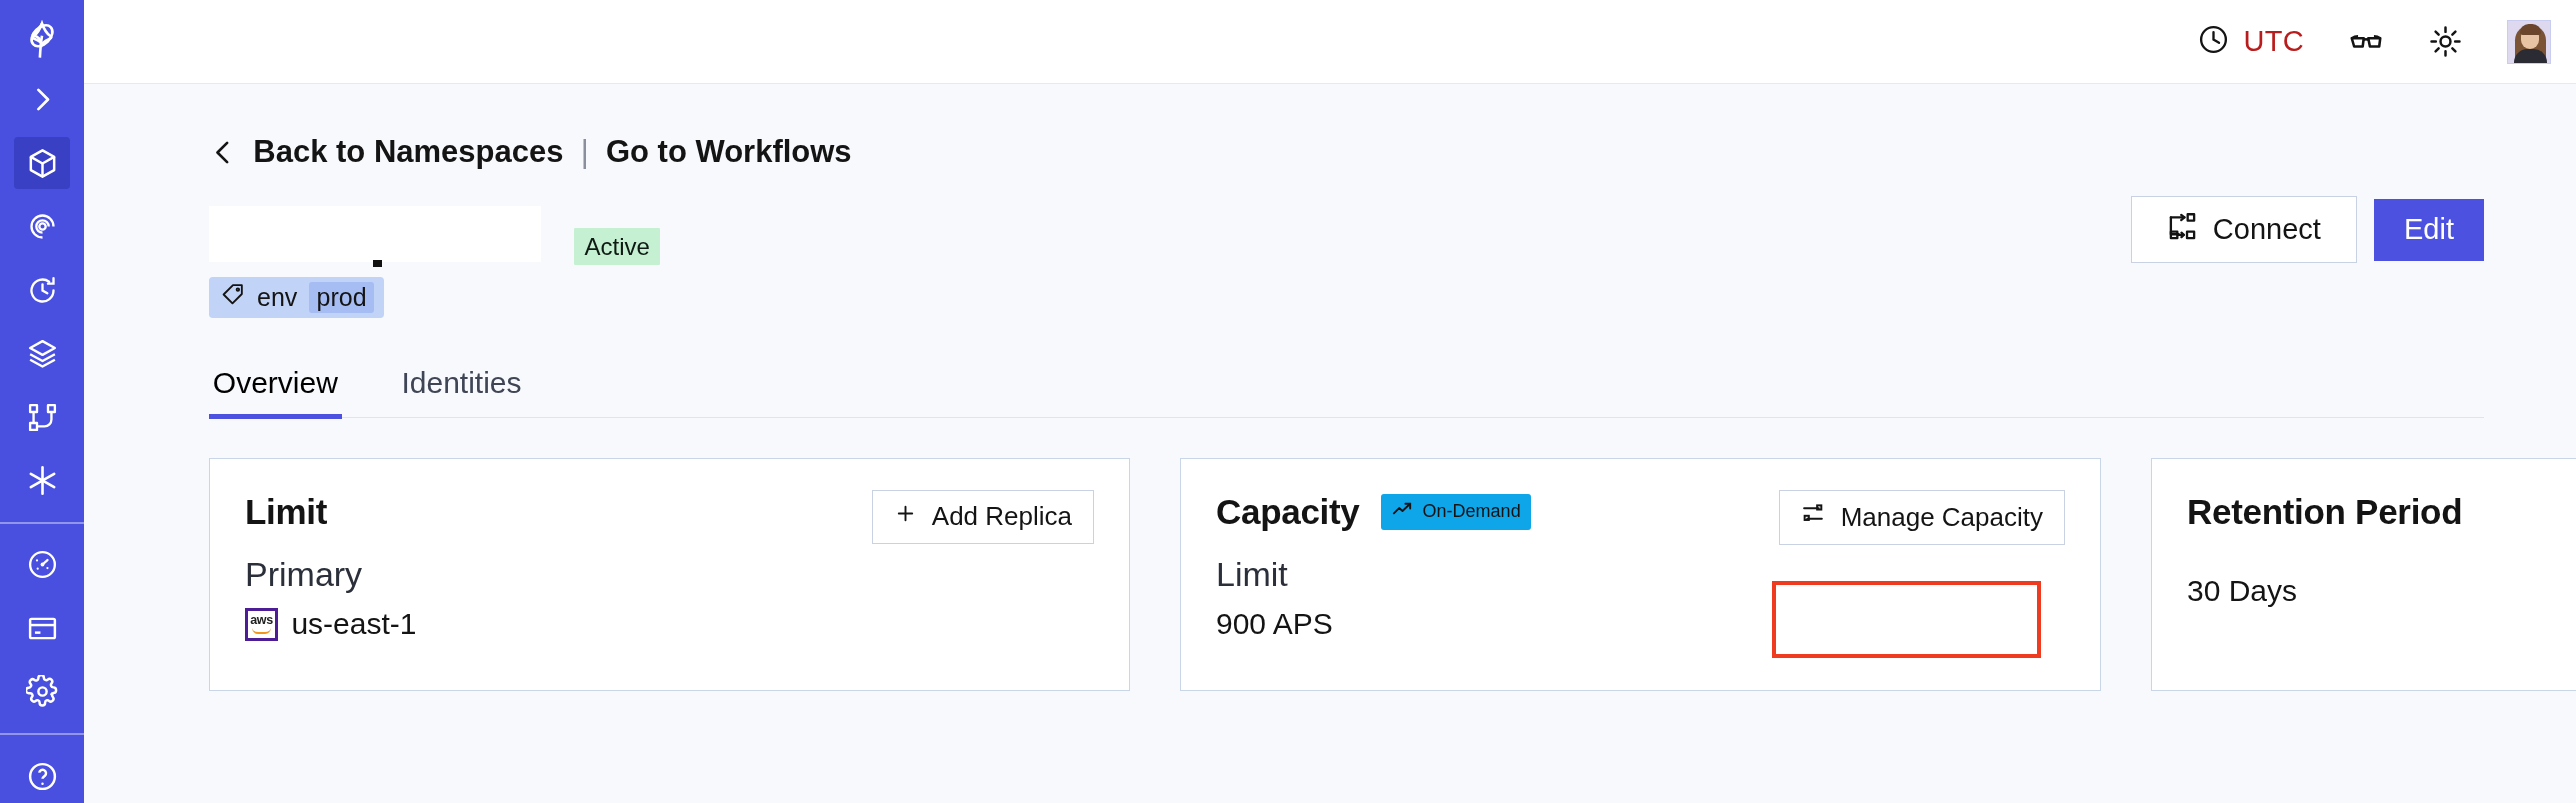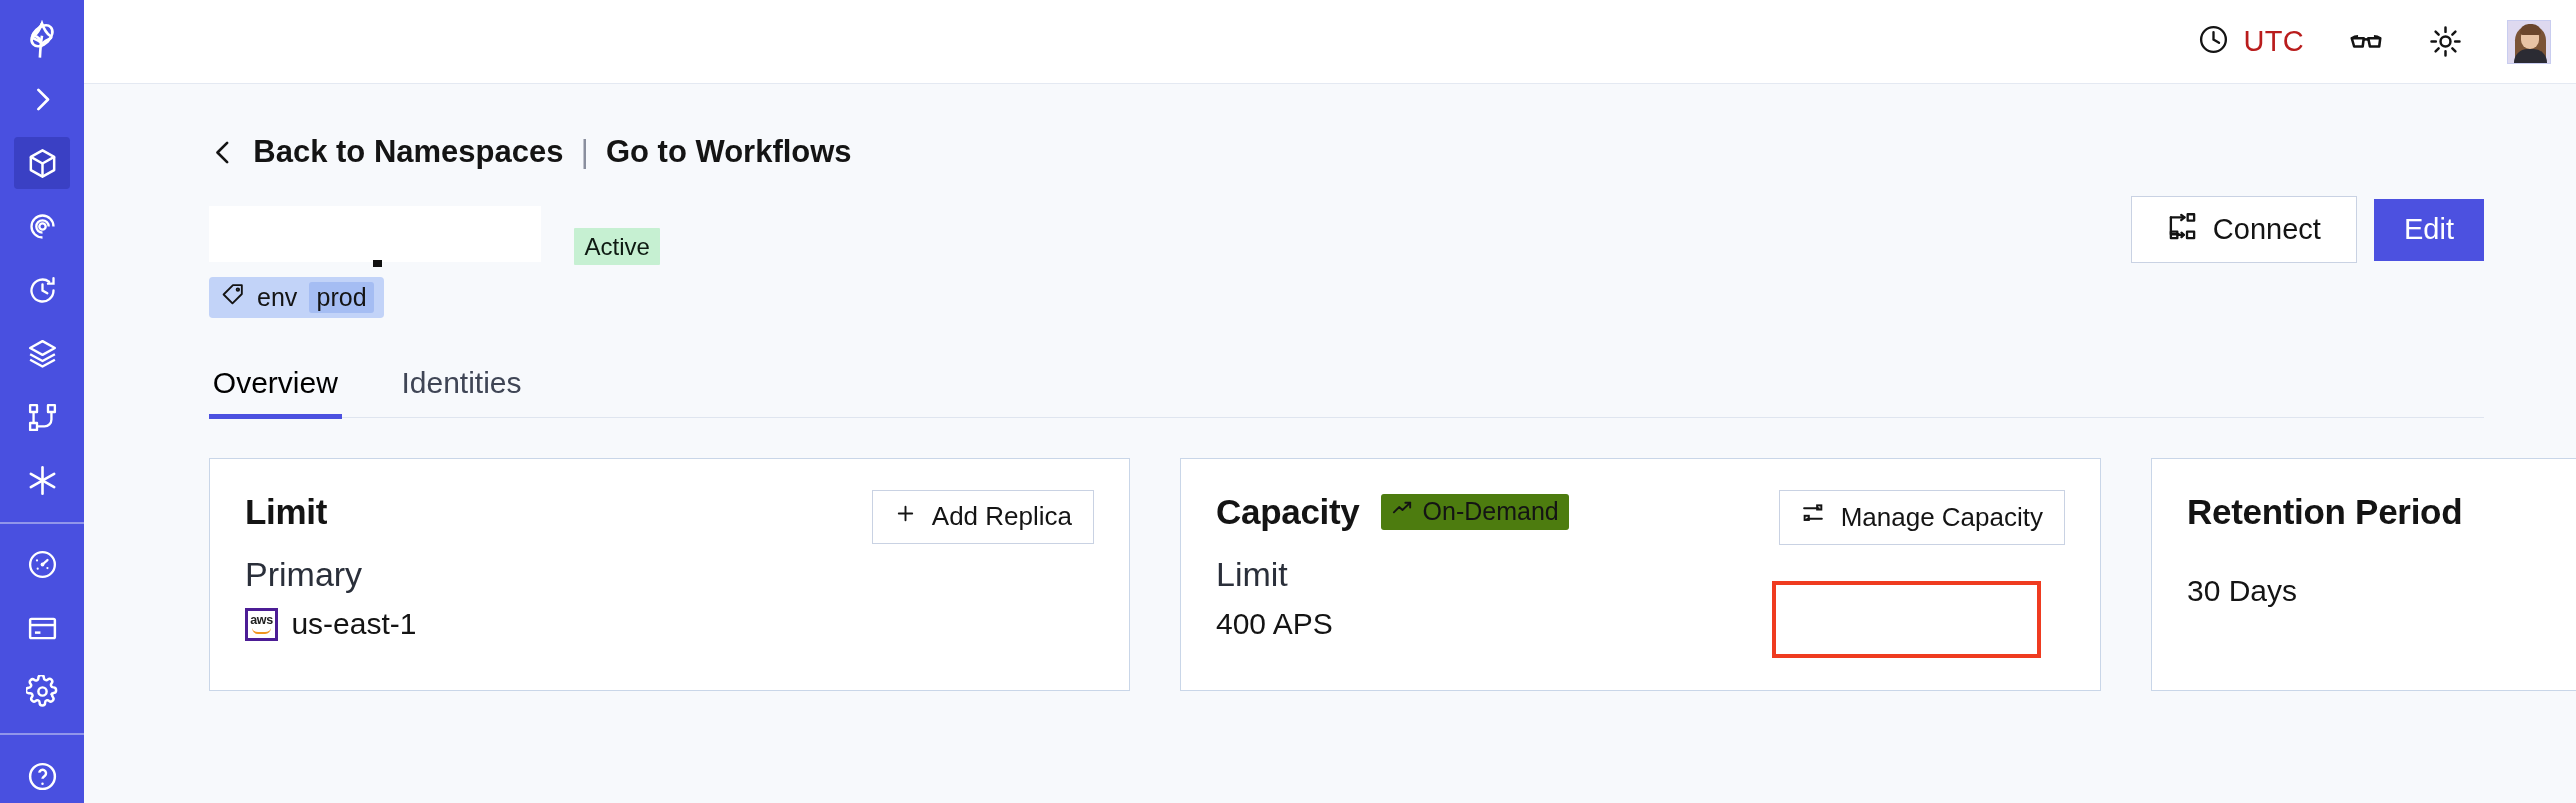--- a/index.html
+++ b/index.html
@@ -131,21 +131,21 @@
     background: #fff; border: 1.9px solid #c9d6e8;
     flex: 0 0 auto; padding: 33px 35px 0 35px; position: relative;
     height: 233px;
   }
   .card-region   { width: 921px; }
   .card-capacity { width: 921px; }
   .card-retention{ width: 441px; }
   .card-head { display: flex; align-items: center; gap: 21px; }
   .card-title { font-size: 35px; color: #141414; font-weight: 600; letter-spacing:-0.3px; }
   .badge-ondemand {
-    background: #4d7c0f; color: #141414; font-size: 25px;
+    background: #0ea5e9; color: #141414; font-size: 18px;
     padding: 3.8px 10.5px; border-radius: 2.9px;
     display: inline-flex; align-items: center; gap: 8.6px;
   }
   .card-btn {
     position: absolute; top: 31px; right: 35px;
     background: #fff; border: 1.9px solid #c9d2e3; color: #141414;
     font-size: 26px; padding: 10.5px 21px;
     display: inline-flex; align-items: center; gap: 14.4px;
     cursor: pointer; white-space: nowrap;
   }
@@ -417,21 +417,21 @@
               <svg width="25" height="25" viewBox="0 0 24 24" fill="none" stroke="#141414" stroke-width="1.9" stroke-linecap="round">
                 <path d="M3 7h14"></path>
                   <rect x="15.5" y="4.2" width="4" height="4"></rect>
                 <path d="M6 17h14"></path>
                   <rect x="3.5" y="14.2" width="4" height="4"></rect>
               </svg>
             </span>
             <span>Manage Capacity</span>
           </button>
           <div class="card-sublabel">Limit</div>
-          <div class="card-value">400 APS</div>
+          <div class="card-value">900 APS</div>
         </section>
 
         <section class="card card-retention">
           <div class="card-head">
             <span class="card-title">Retention Period</span>
           </div>
           <div class="retention-value">30 Days</div>
         </section>
       </div>
 

